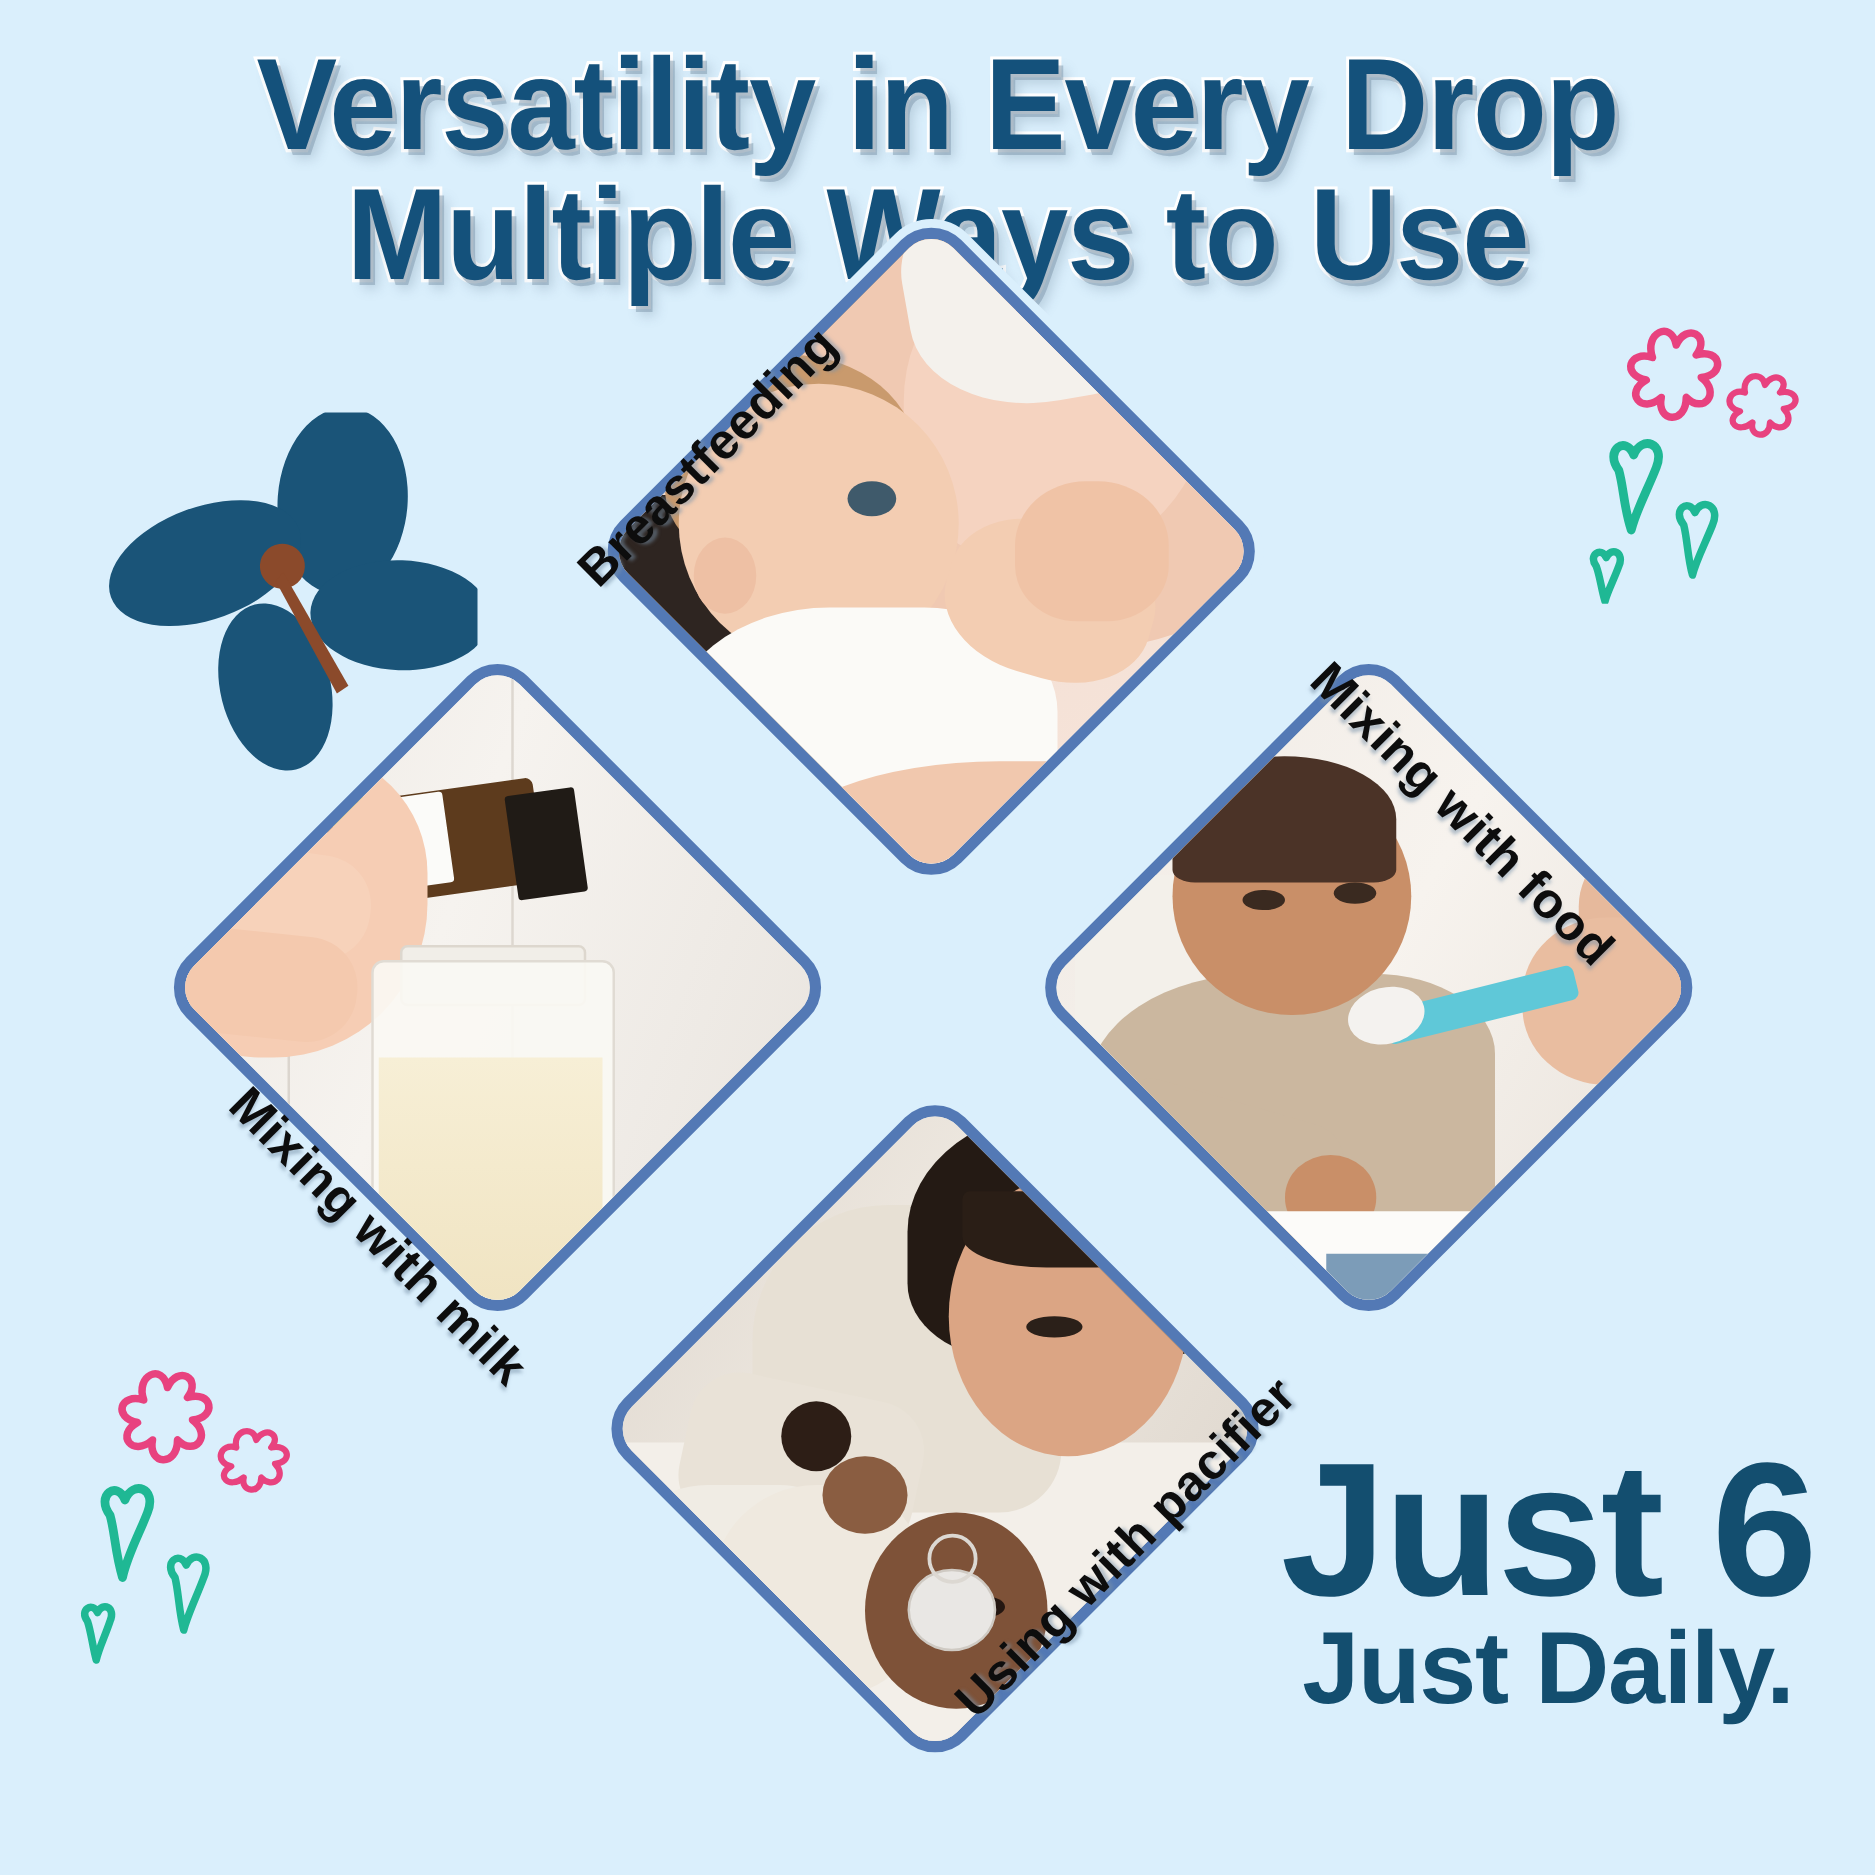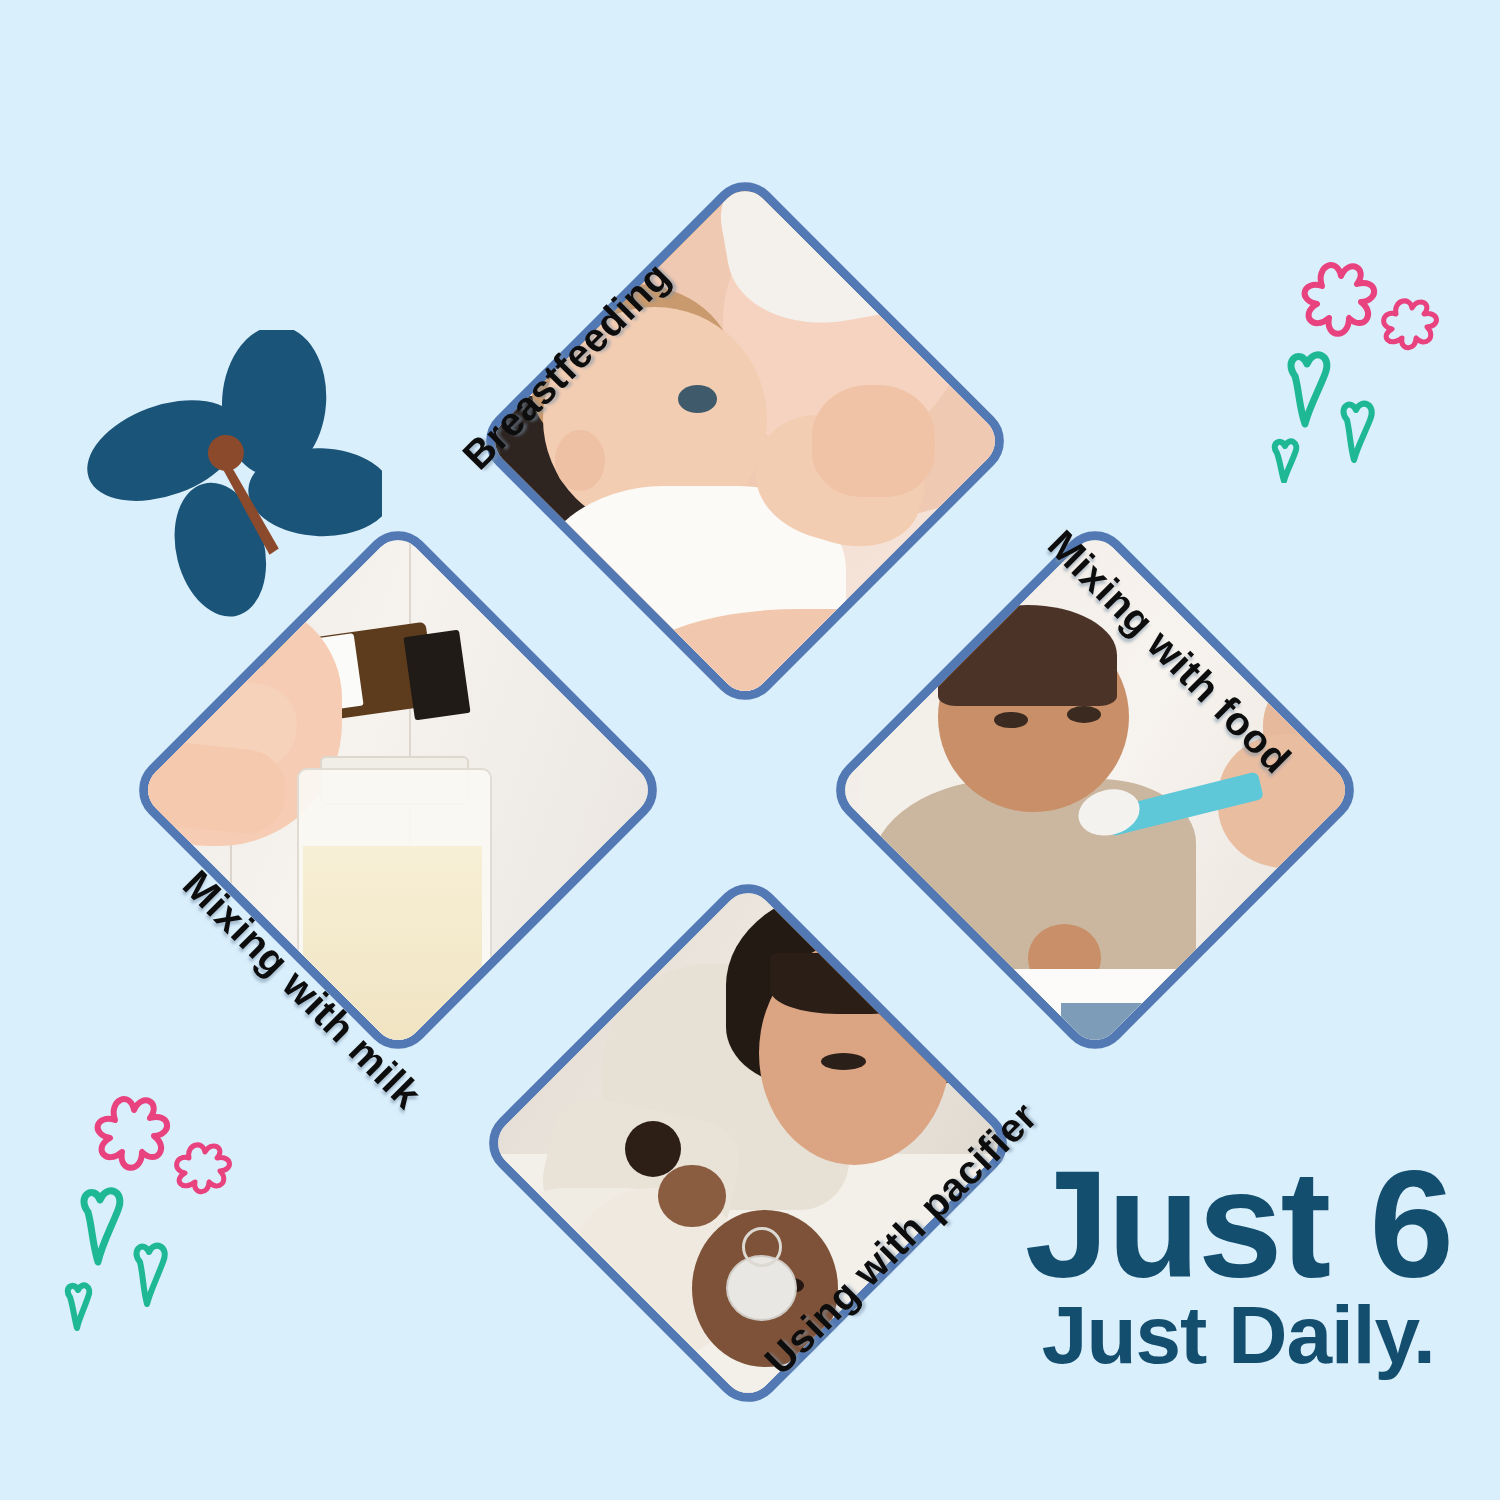--- a/index.html
+++ b/index.html
@@ -213,20 +213,24 @@
   .pc-pac-ring { position:absolute; left:49%; top:65%; width:6%; height:6%; border:3px solid #dcd8d2; border-radius:50%; }
   .pc-baby-eye { position:absolute; left:54%; top:74%; width:6%; height:3%; background:#241711; border-radius:50%; }
   .pc-hand { position:absolute; left:34%; top:54%; width:12%; height:11%; background:#8a5d41; border-radius:50%; }
   .pc-hand2 { position:absolute; left:28%; top:46%; width:10%; height:10%; background:#2d1e16; border-radius:50%; }
 </style>
 </head>
 <body>
 
 <div id="canvas">
 
+  <div class="title-block">
+    <span class="title-line l1">Versatility in Every Drop</span>
+    <span class="title-line l2">Multiple Ways to Use</span>
+  </div>
 
   <div class="butterfly">
     <svg viewBox="0 0 310 290" width="310" height="290" aria-hidden="true">
       <g transform="rotate(-8 155 145)">
         <ellipse cx="212" cy="78" rx="52" ry="75" fill="#1a5478" transform="rotate(12 212 78)"></ellipse>
         <ellipse cx="96" cy="112" rx="80" ry="45" fill="#1a5478" transform="rotate(-12 96 112)"></ellipse>
         <ellipse cx="245" cy="175" rx="72" ry="44" fill="#1a5478" transform="rotate(10 245 175)"></ellipse>
         <ellipse cx="138" cy="218" rx="44" ry="68" fill="#1a5478" transform="rotate(-6 138 218)"></ellipse>
         <circle cx="157" cy="123" r="18" fill="#8b4a2b"></circle>
         <path d="M157 128 L196 225 L186 230 L150 134 Z" fill="#8b4a2b"></path>

